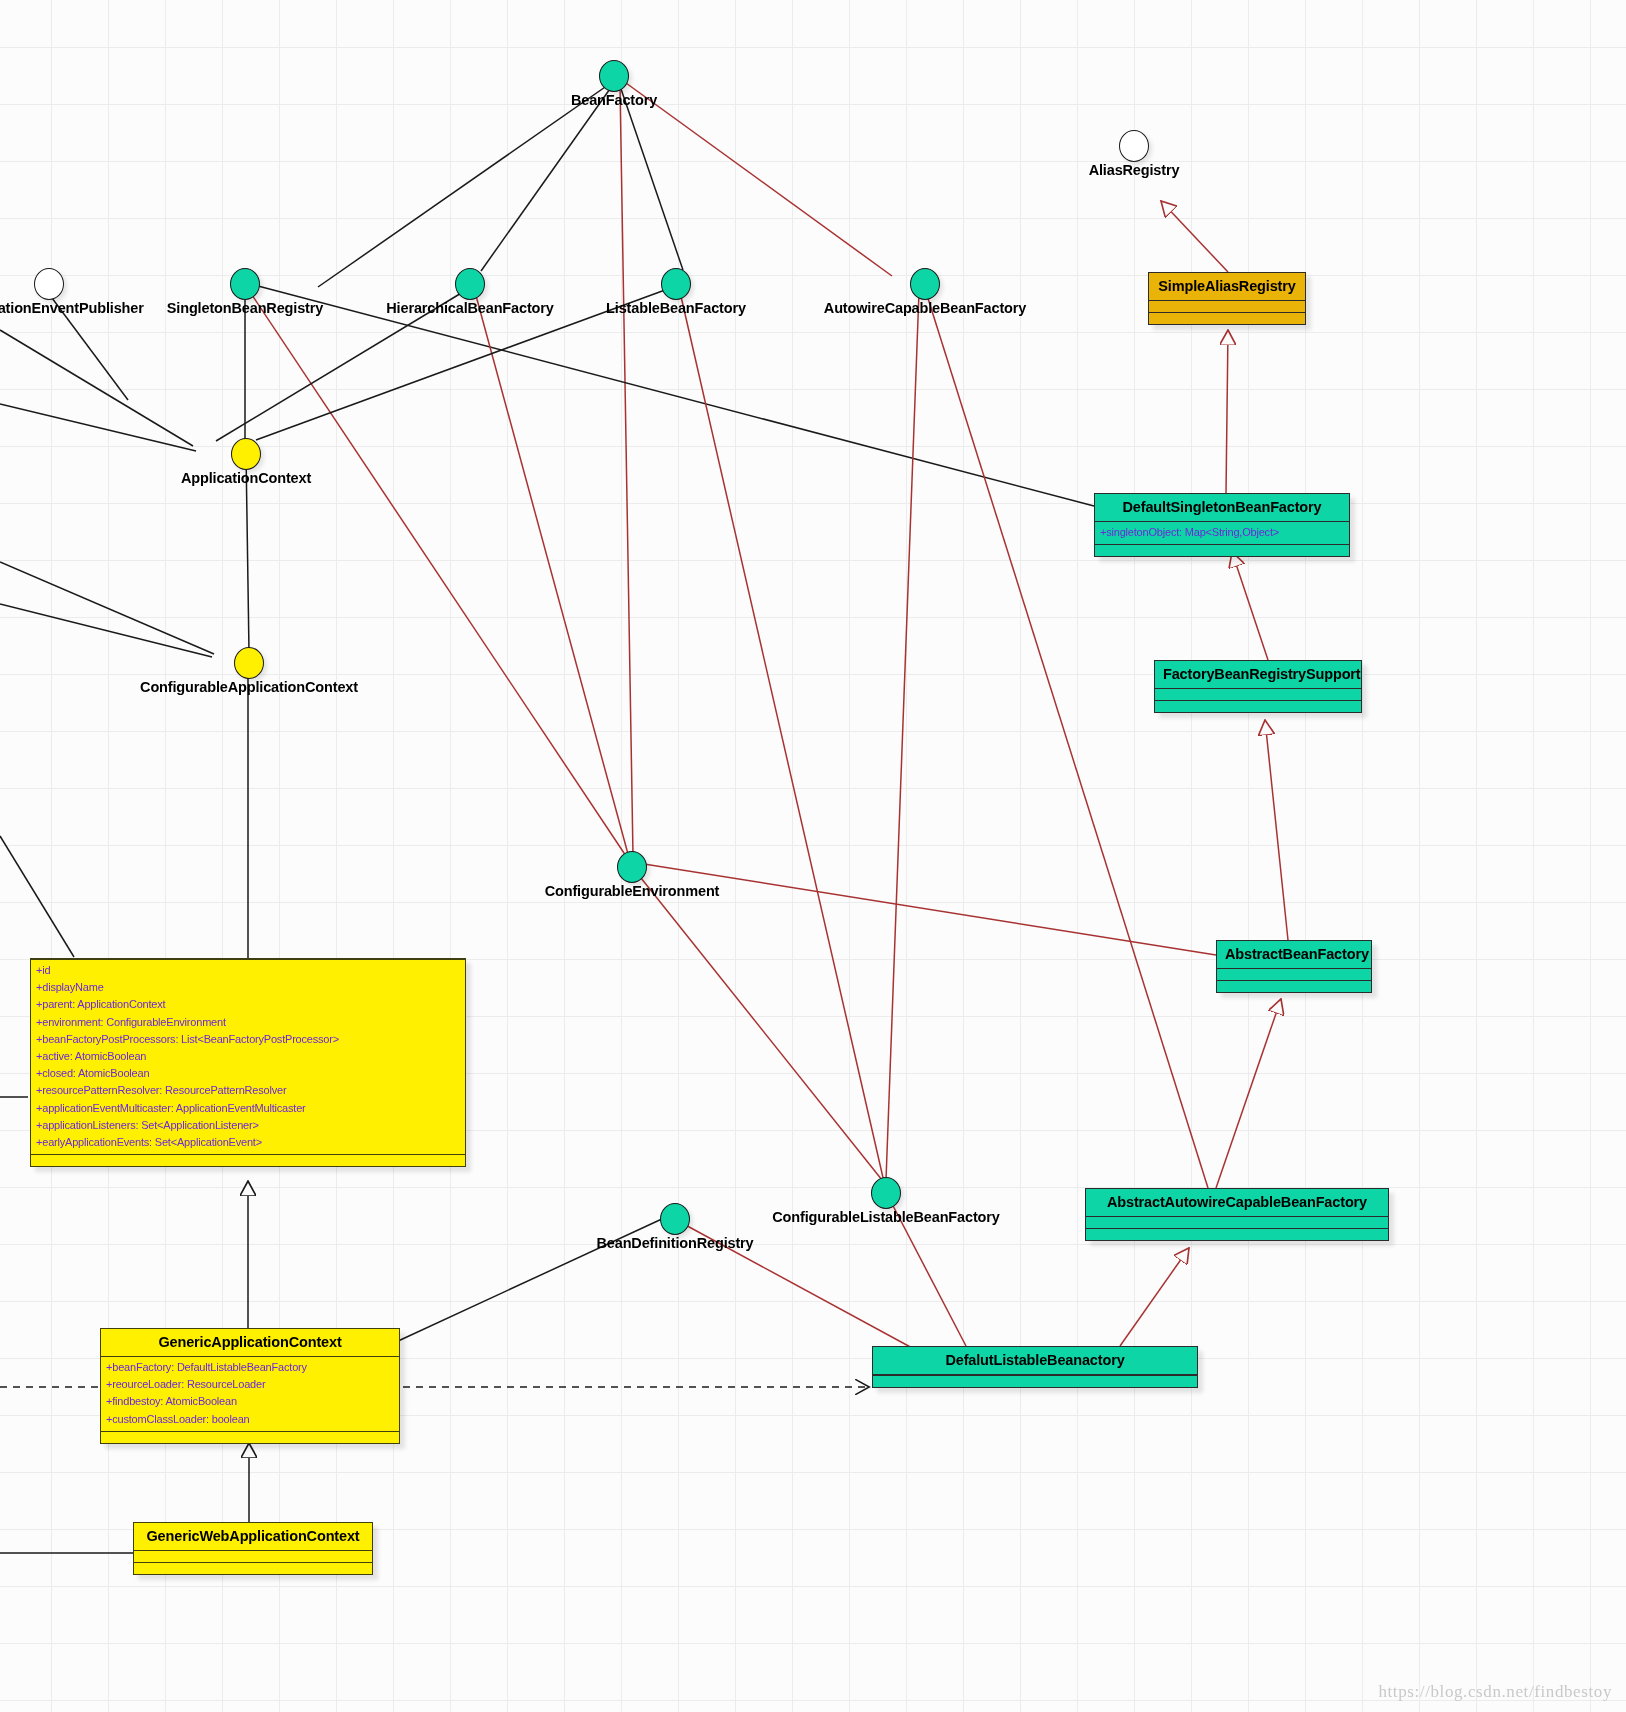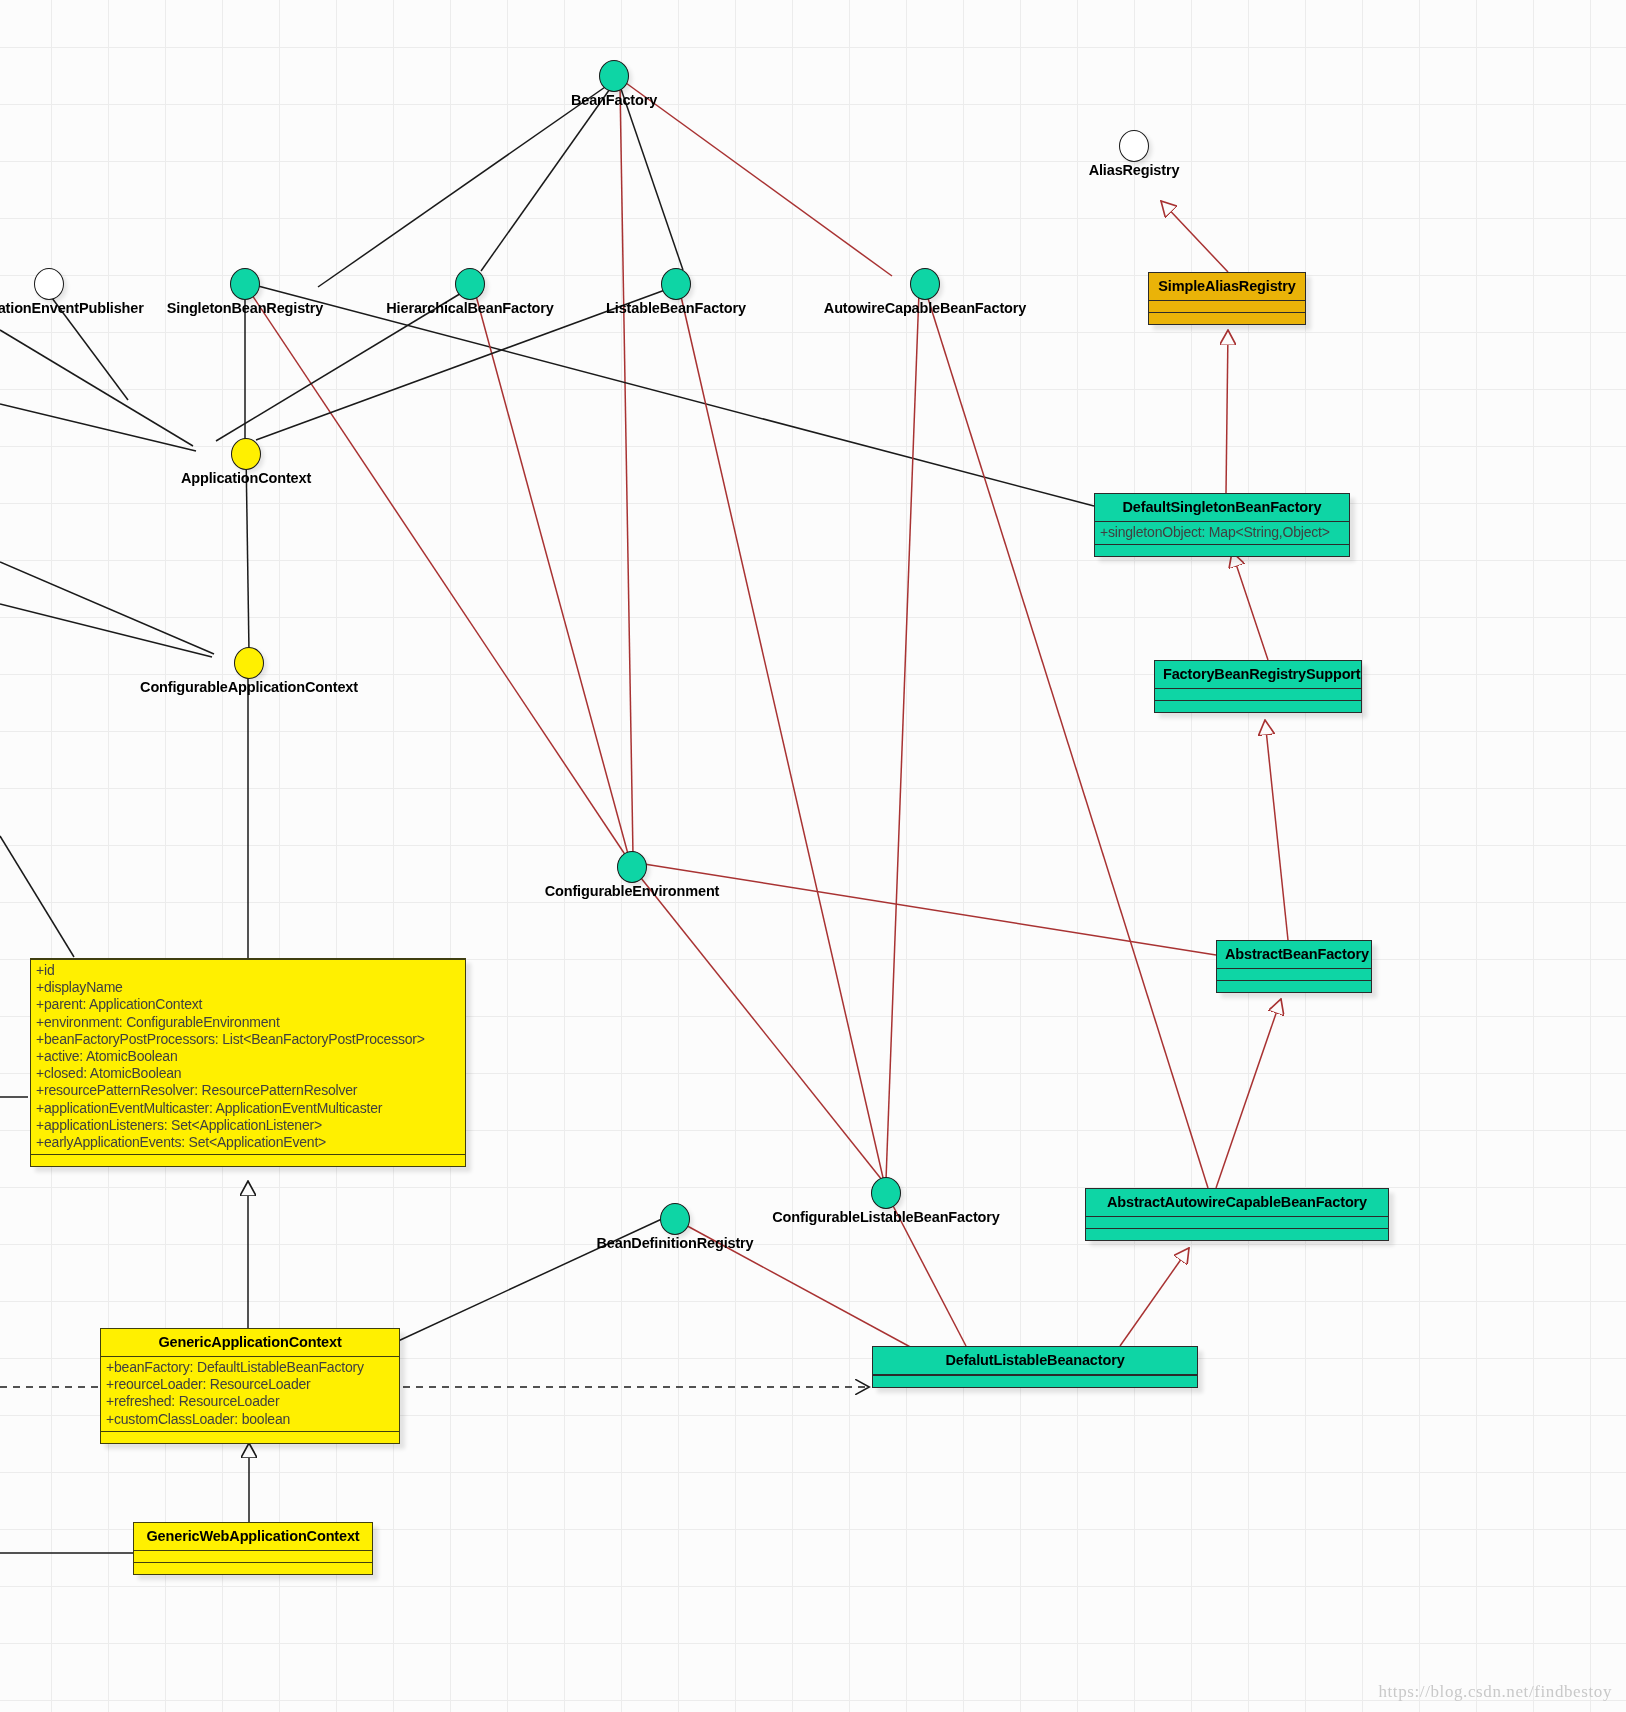--- a/index.html
+++ b/index.html
@@ -46,21 +46,21 @@
     box-sizing:border-box;
   }
   .cls .title{
     text-align:center;font-weight:bold;font-size:14.5px;color:#000;
     padding:5px 8px 6px 8px;white-space:nowrap;
     letter-spacing:-0.15px;
   }
   .cls .sep{height:0;border-top:1.6px solid #403f10;}
   .cls .attrs{padding:2px 0 3px 5px;}
   .cls .attrs div{
-    font-size:14px;color:#404040;line-height:17.2px;white-space:nowrap;
+    font-size:11px;color:#6d28d9;line-height:17.2px;white-space:nowrap;
     letter-spacing:-0.2px;
   }
   .cls .ops{height:11px;}
   .cls.teal-box{background:#0ed5a5;border-color:#2b2b2b;}
   .cls.teal-box .sep{border-top-color:#2b2b2b;}
   .cls.yellow-box{background:#fff000;border-color:#403f10;}
   .cls.white-box{background:#eab308;border-color:#2b2b2b;}
   .cls.white-box .sep{border-top-color:#2b2b2b;}
 
   #watermark{
@@ -242,21 +242,21 @@
       </div>
       <div class="sep"></div>
       <div class="ops"></div>
     </div>
     <div class="cls yellow-box" style="left: 100px; top: 1328px; width: 300px;">
       <div class="title">GenericApplicationContext</div>
       <div class="sep"></div>
       <div class="attrs">
         <div>+beanFactory: DefaultListableBeanFactory</div>
         <div>+reourceLoader: ResourceLoader</div>
-        <div>+refreshed: ResourceLoader</div>
+        <div>+findbestoy: AtomicBoolean</div>
         <div>+customClassLoader: boolean</div>
       </div>
       <div class="sep"></div>
       <div class="ops"></div>
     </div>
     <div class="cls yellow-box" style="left: 133px; top: 1522px; width: 240px;">
       <div class="title">GenericWebApplicationContext</div>
       <div class="sep"></div>
       <div class="attrs" style="height: 11px; padding: 0px;"></div>
       <div class="sep"></div>

